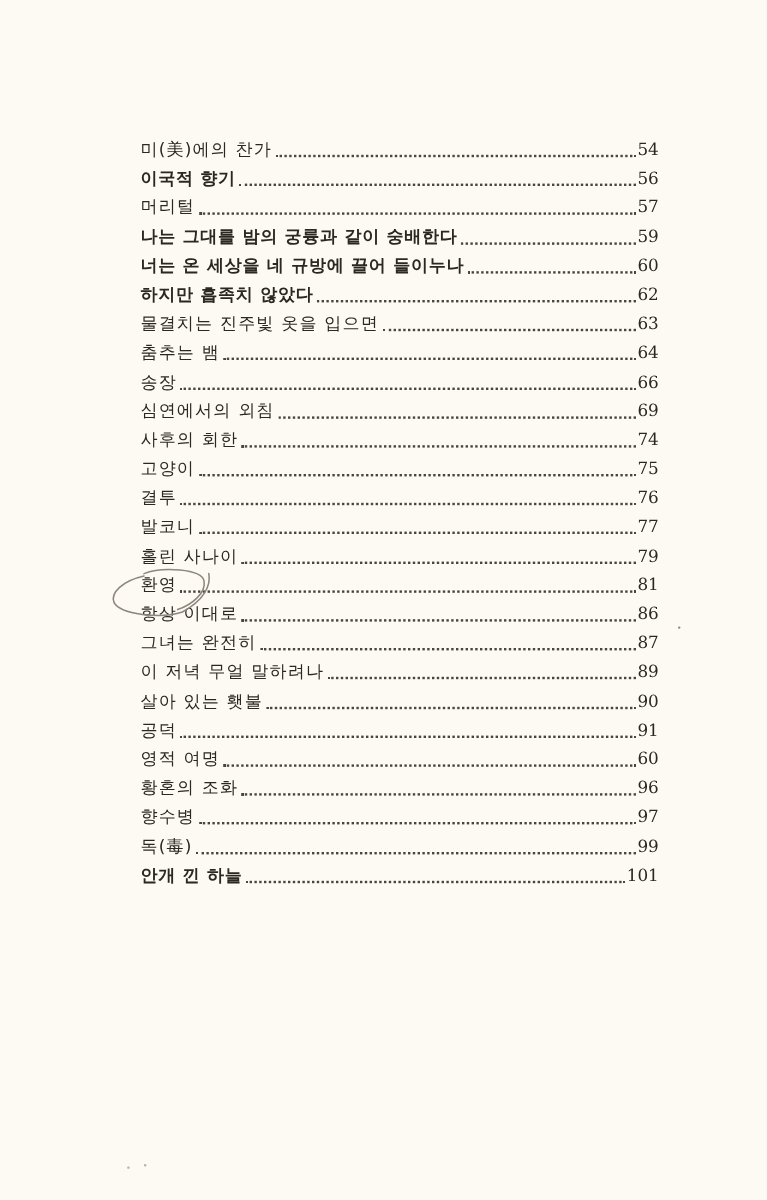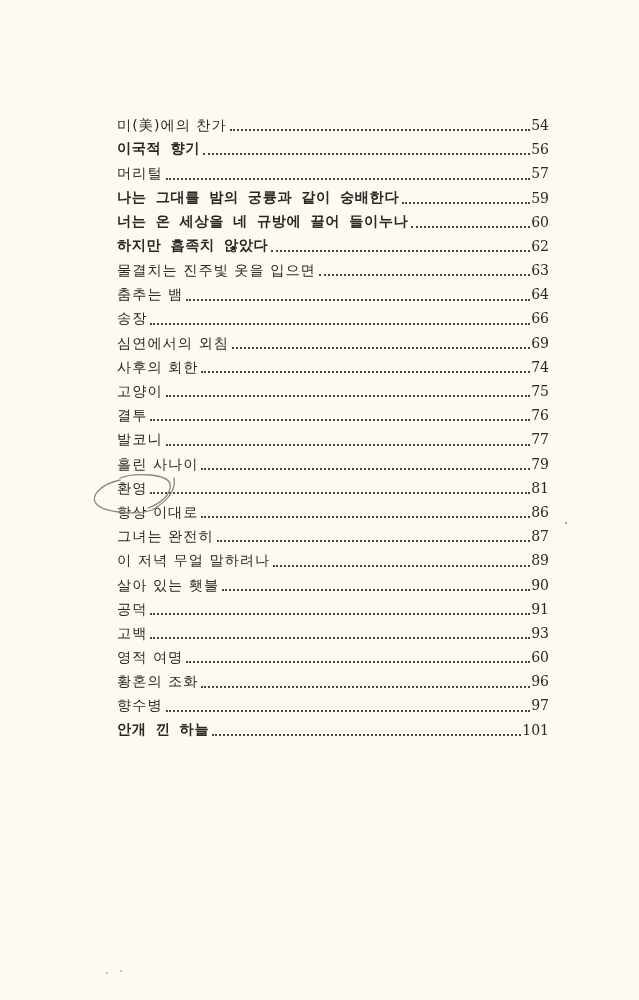--- a/index.html
+++ b/index.html
@@ -22,35 +22,34 @@
     background: #fcfaf2;
   }
   .toc {
     position: absolute;
     left: 117px;
     top: 113px;
     width: 432px;
   }
   .toc-row {
     display: flex;
-    align-items: flex-end;
+    align-items: flex-start;
     height: 24.2px;
     font-size: 14.2px;
     line-height: 24.2px;
     white-space: nowrap;
   }
   .toc-title {
     flex: 0 0 auto;
     letter-spacing: 1px;
     color: #2b2723;
   }
   .toc-title.bold {
     font-weight: bold;
     letter-spacing: 0.6px;
-    font-family: Liberation Mono, monospace;
   }
   .toc-leader {
     flex: 1 1 auto;
     overflow: hidden;
     margin: 0 1px 0 3px;
     position: relative;
     height: 24px;
   }
   .toc-leader::before {
     content: "";
@@ -199,38 +198,38 @@
       <span class="toc-title">살아 있는 횃불</span>
       <span class="toc-leader"></span>
       <span class="toc-page">90</span>
     </div>
     <div class="toc-row">
       <span class="toc-title">공덕</span>
       <span class="toc-leader"></span>
       <span class="toc-page">91</span>
     </div>
     <div class="toc-row">
-      <span class="toc-title">고백</span>
-      <span class="toc-leader"></span>
-      <span class="toc-page">93</span>
-    </div>
-    <div class="toc-row">
       <span class="toc-title">영적 여명</span>
       <span class="toc-leader"></span>
       <span class="toc-page">60</span>
     </div>
     <div class="toc-row">
       <span class="toc-title">황혼의 조화</span>
       <span class="toc-leader"></span>
       <span class="toc-page">96</span>
     </div>
     <div class="toc-row">
       <span class="toc-title">향수병</span>
       <span class="toc-leader"></span>
       <span class="toc-page">97</span>
+    </div>
+    <div class="toc-row">
+      <span class="toc-title">독(毒)</span>
+      <span class="toc-leader"></span>
+      <span class="toc-page">99</span>
     </div>
     <div class="toc-row">
       <span class="toc-title bold">안개 낀 하늘</span>
       <span class="toc-leader"></span>
       <span class="toc-page">101</span>
     </div>
   </div>
 
   <svg class="pencil-circle" viewBox="0 0 96 50">
     <path d="M30 8 C 45 2, 78 4, 80 14 C 82 24, 70 34, 58 38 M 84 8 C 86 18, 80 30, 62 40 C 44 46, 10 42, 5 32 C 2 24, 12 14, 30 10" fill="none" stroke="#8d877d" stroke-width="1.3" stroke-linecap="round"></path>

